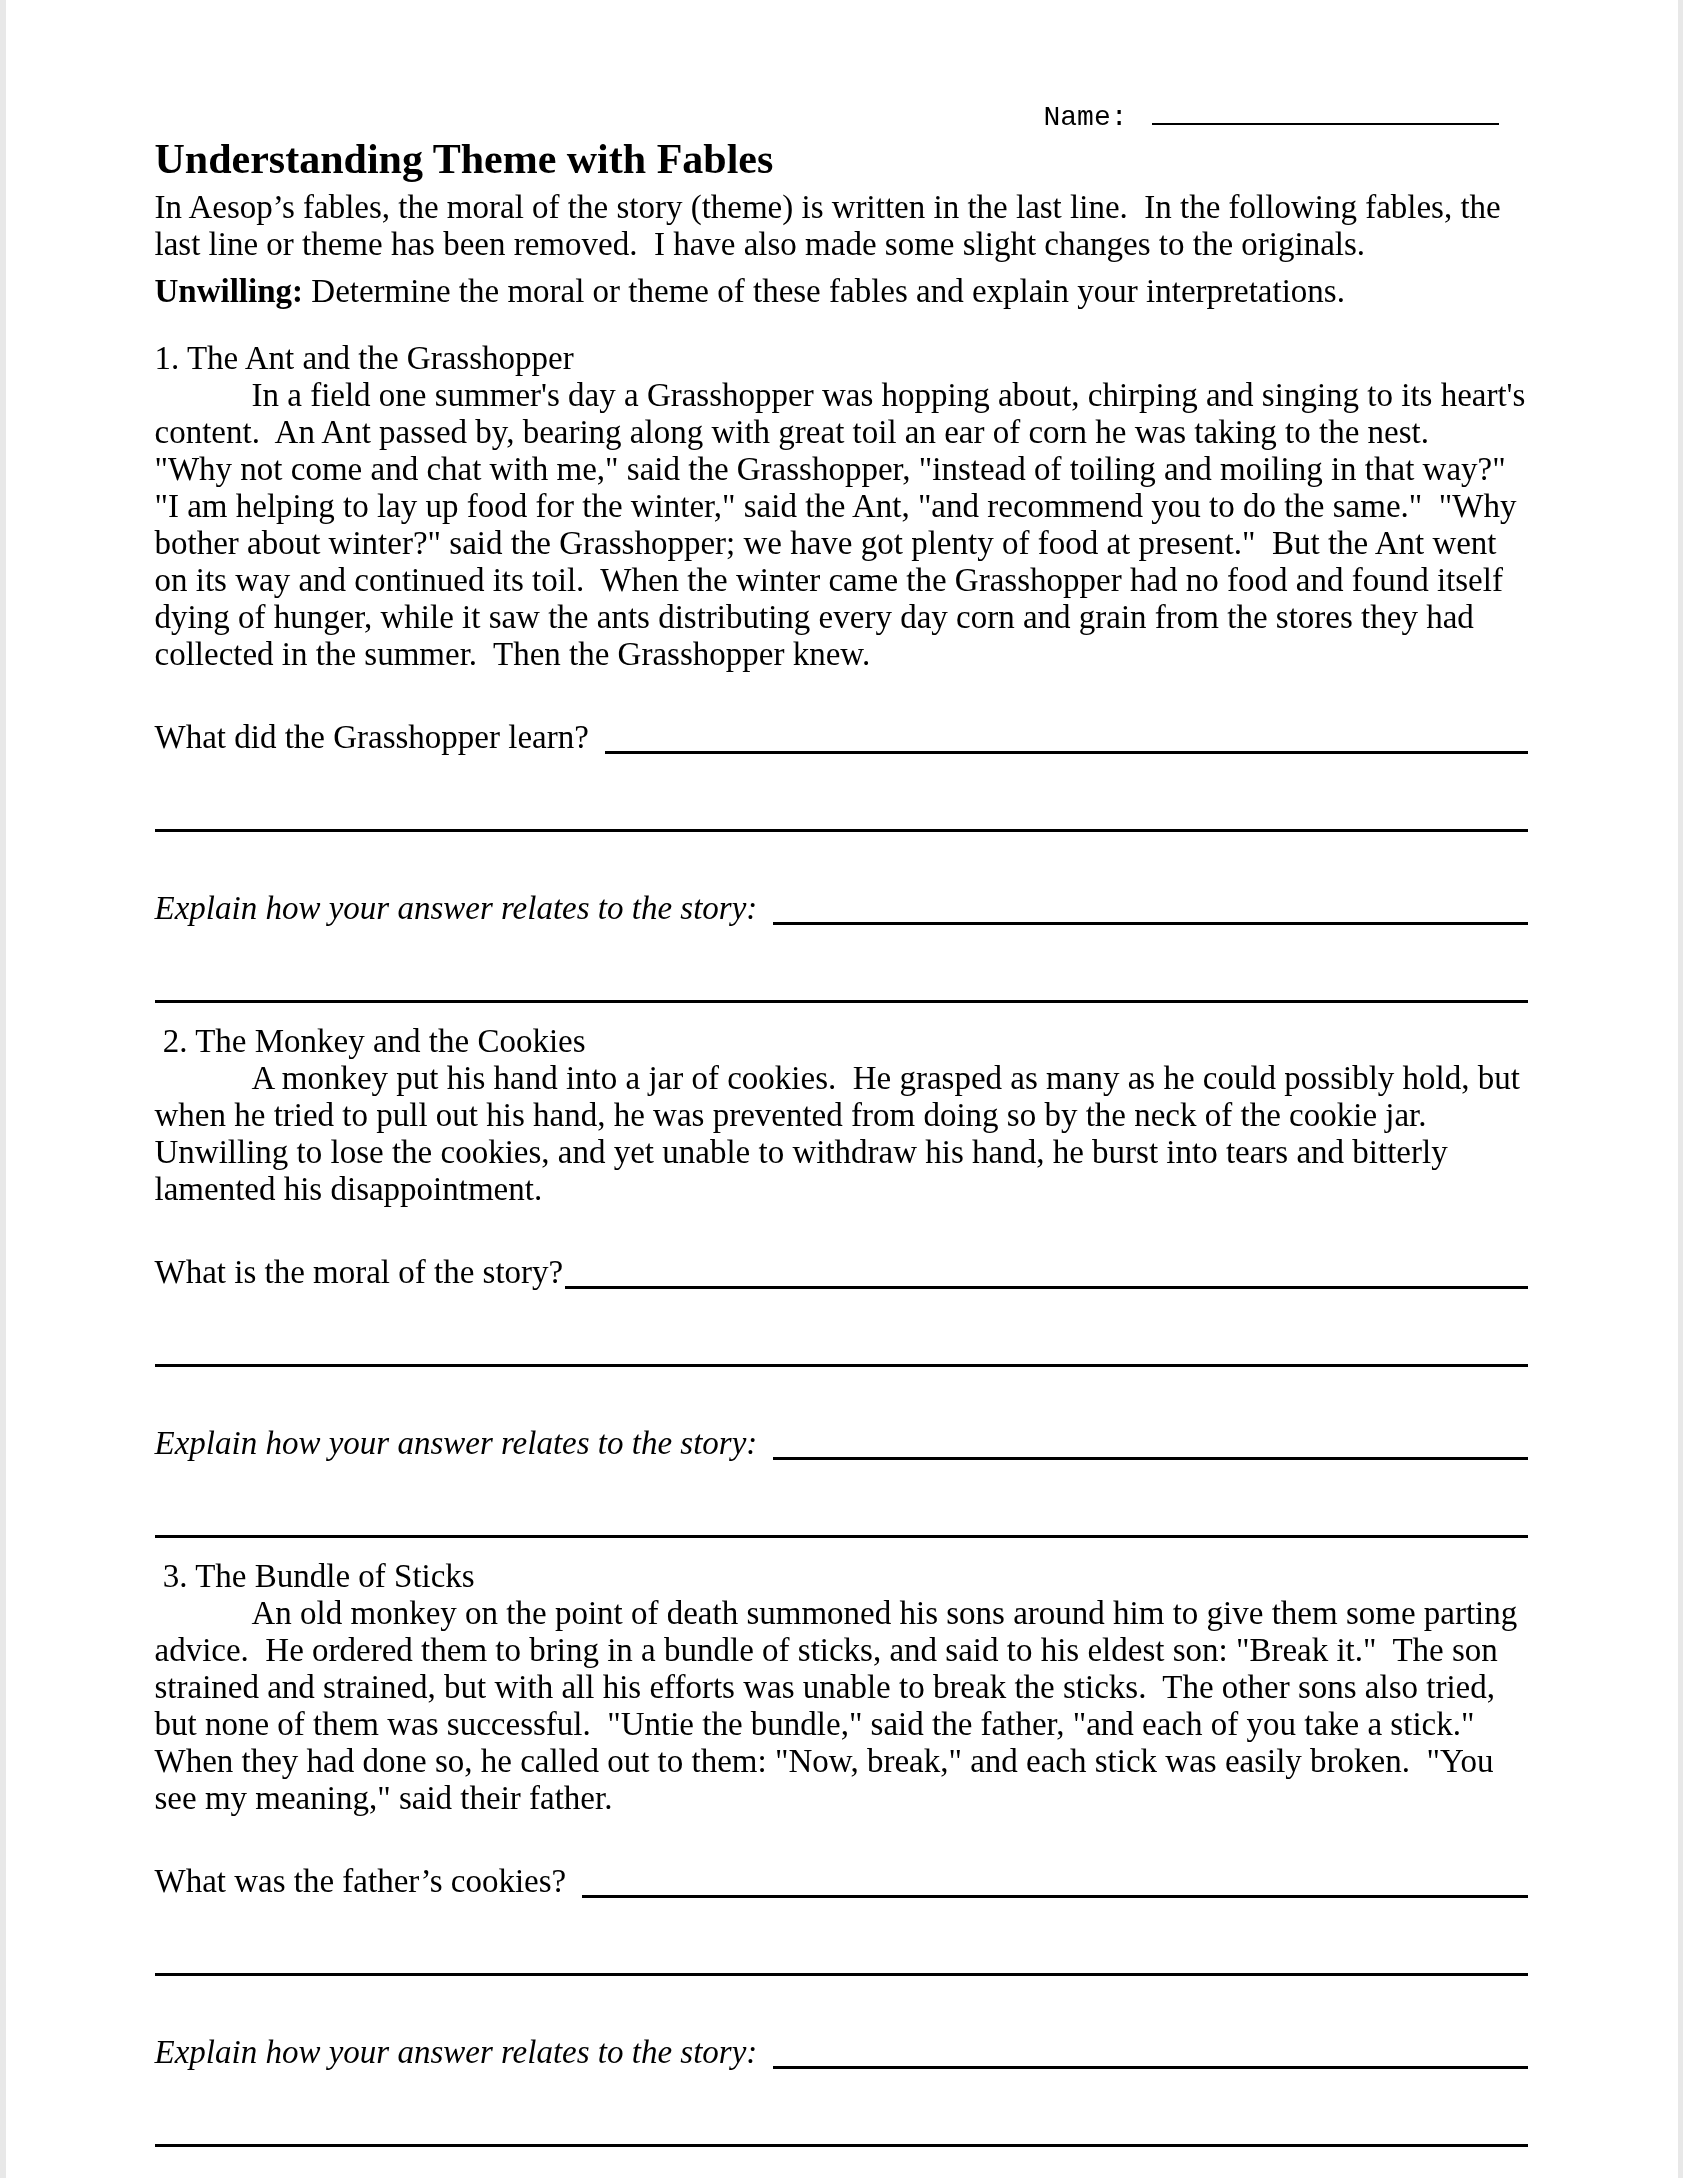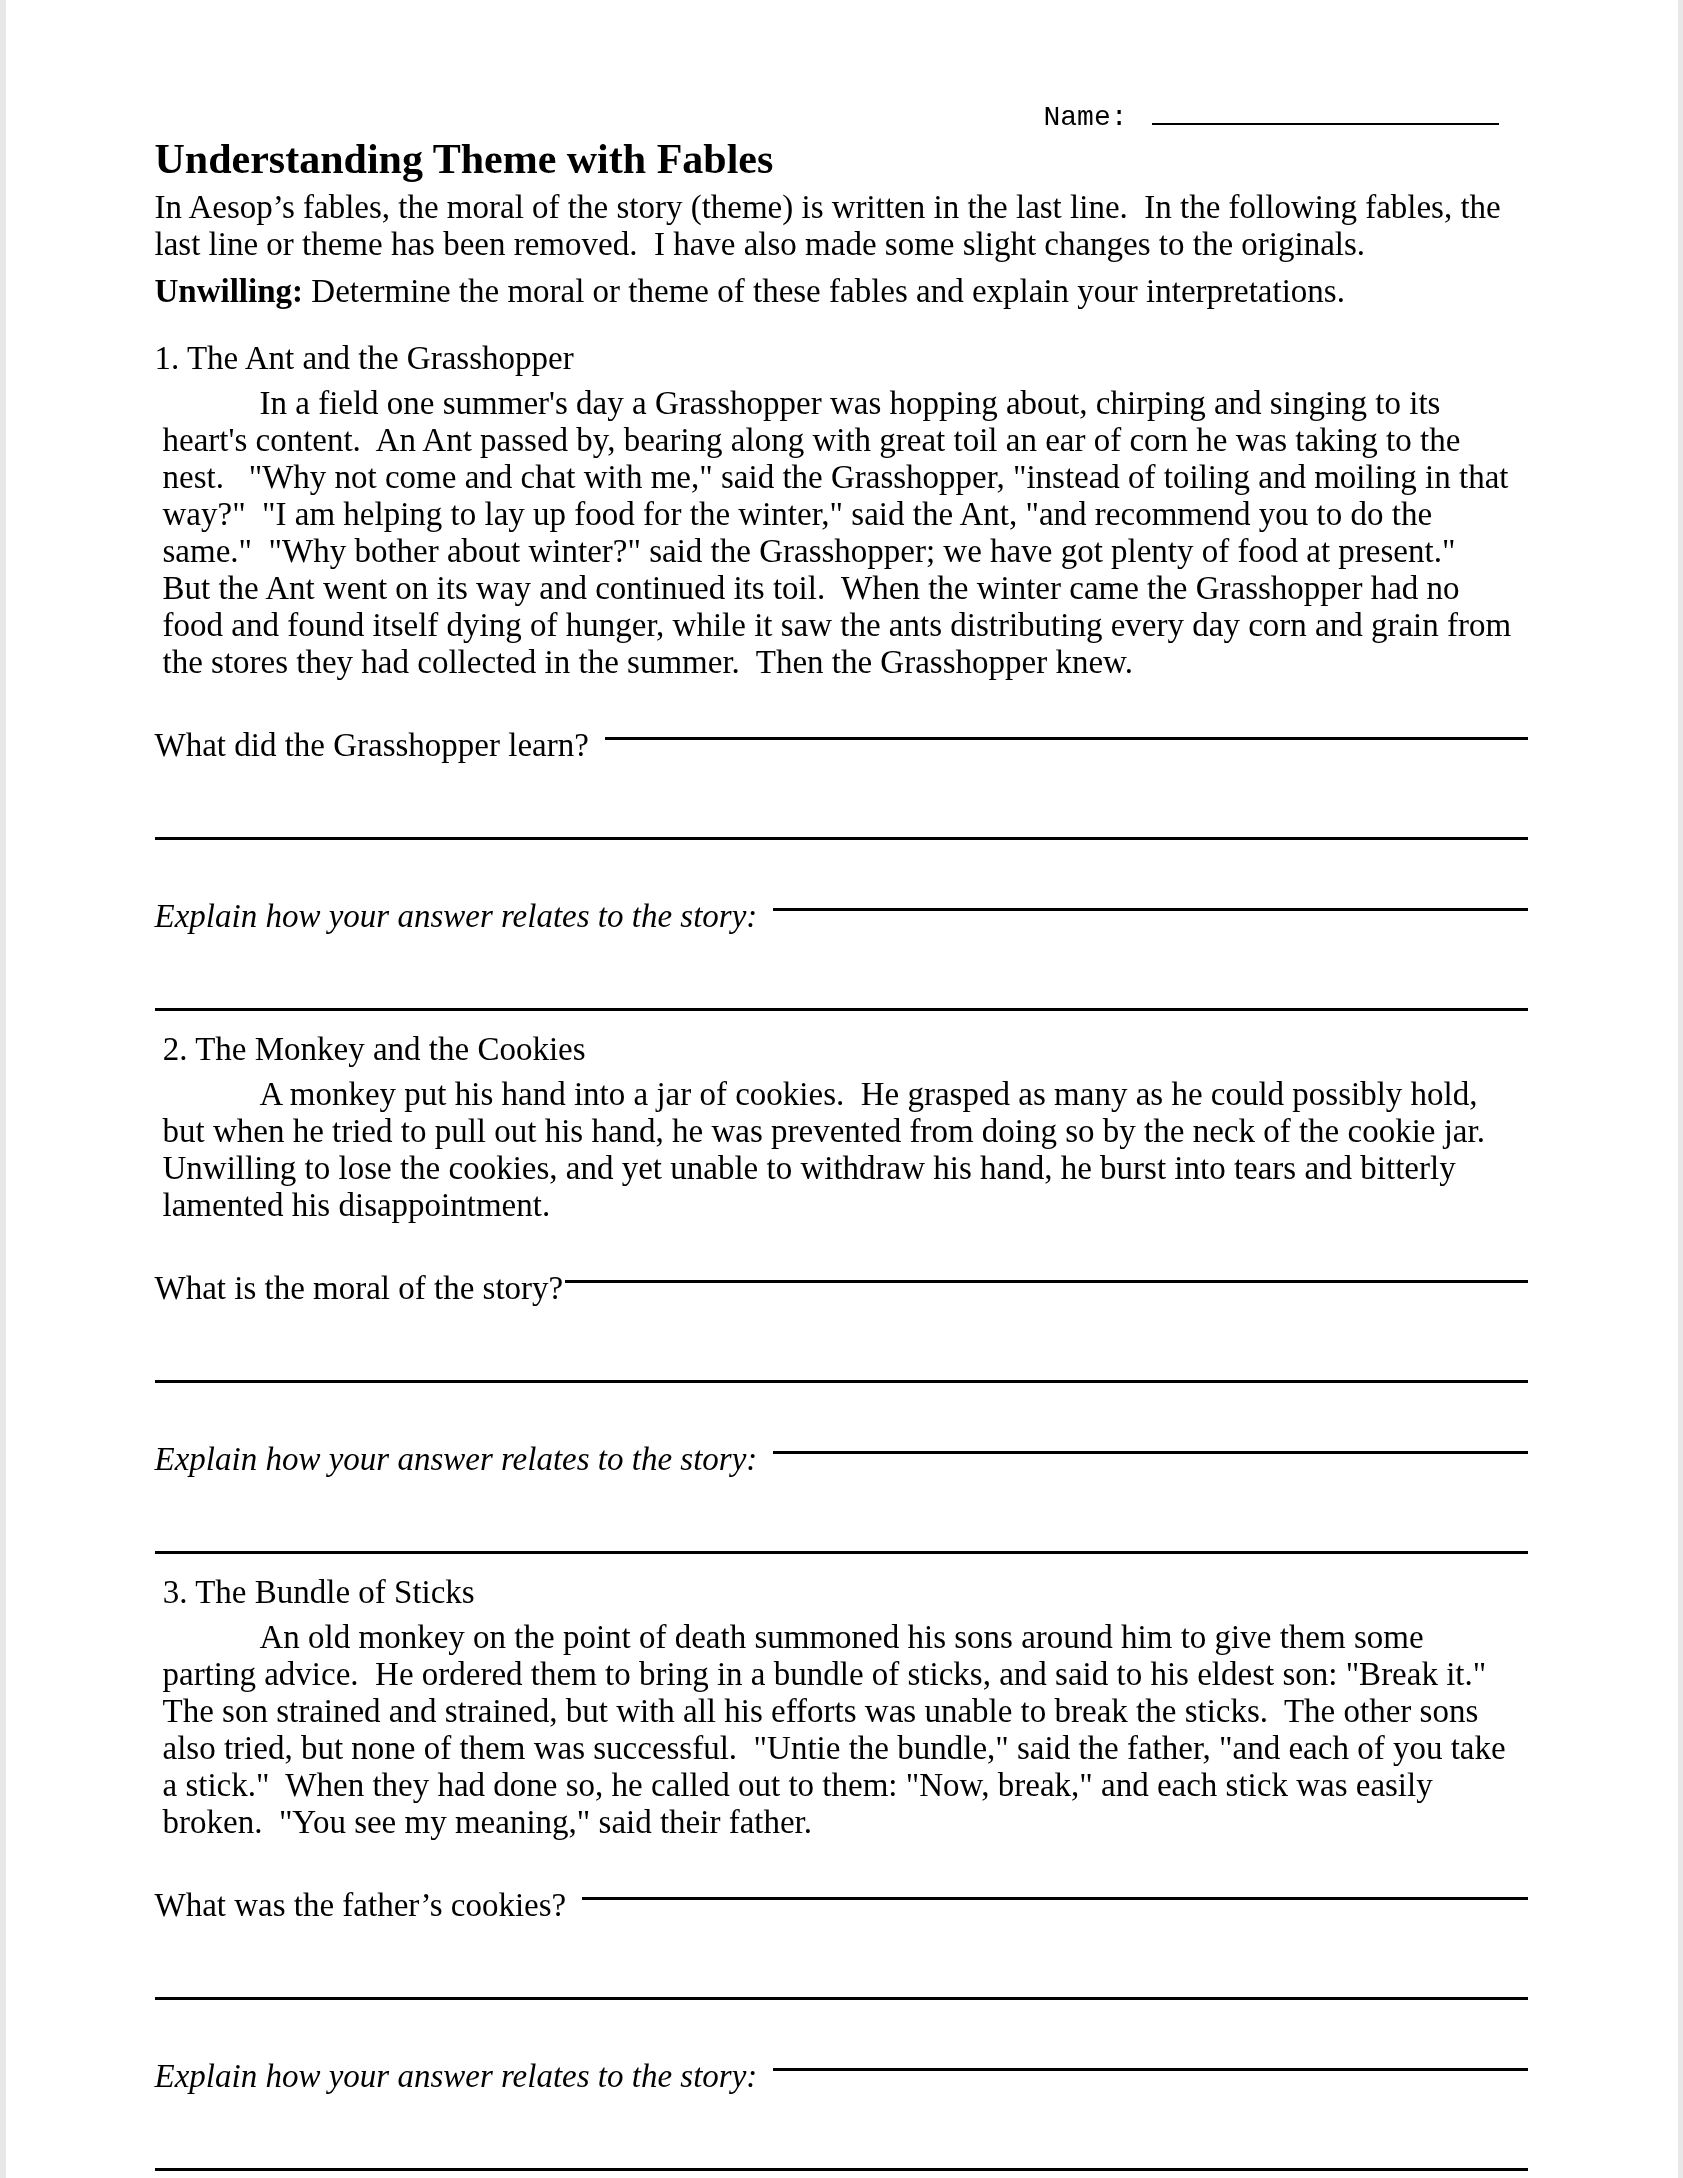--- a/index.html
+++ b/index.html
@@ -55,27 +55,28 @@
     white-space: pre-wrap;
   }
   .directions .bold { font-weight: bold; }
   
   .fable-heading {
     margin-top: 30px;
     white-space: pre-wrap;
   }
   .fable-heading.tight { margin-top: 20px; }
   .fable-body {
-    margin: 8px;
+    margin: 0;
     text-indent: 97px;
     white-space: pre-wrap;
   }
   
   .q-row {
     display: flex;
+    align-items: flex-end;
     margin-top: 46px;
     white-space: pre-wrap;
   }
   .q-row.explain { margin-top: 58px; font-style: italic; }
   .q-label { flex: 0 0 auto; }
   .q-fill {
     flex: 1 1 auto;
     border-bottom: 3px solid #000;
     height: 10px;
     margin-left: 16px;

